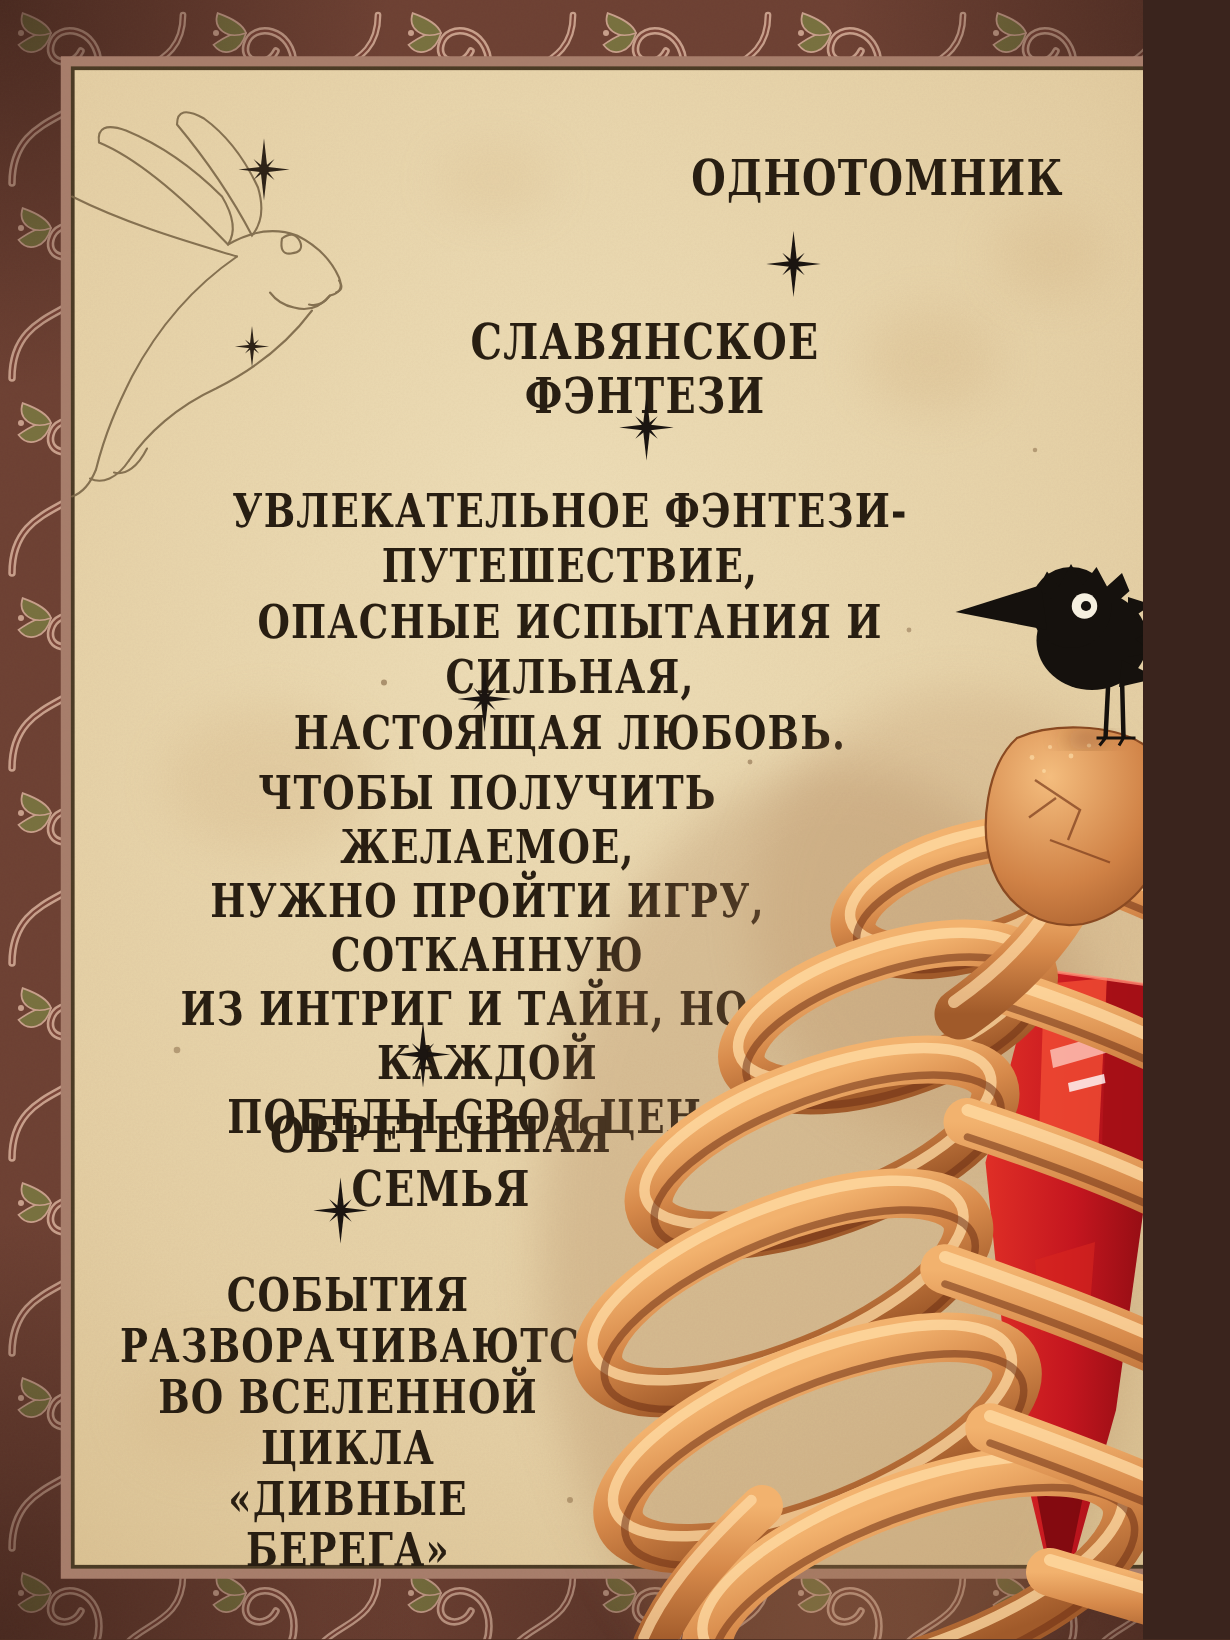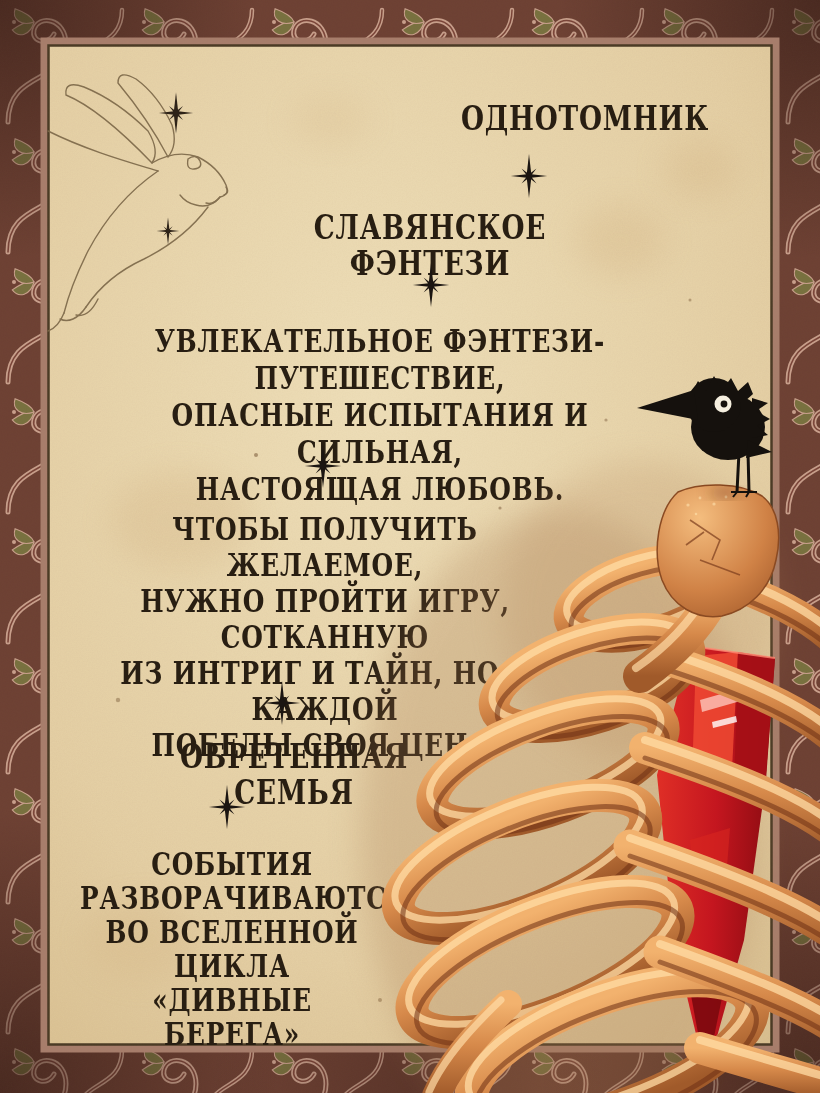--- a/index.html
+++ b/index.html
@@ -1,17 +1,17 @@
 <!DOCTYPE html>
 <html><head>
 <meta charset="utf-8">
 <style>
   html,body{margin:0;padding:0;background:#3a241d;}
   #poster{
-    position:relative;width:820px;height:1093px;overflow:hidden;
+    position:relative;width:762px;height:1093px;overflow:hidden;
     background:#6d4033;font-family:"DejaVu Serif",serif;
   }
   #poster svg.layer{position:absolute;left:0;top:0;pointer-events:none;}
   .text-block{
     position:absolute;color:#281e12;font-weight:bold;text-align:center;
     transform:scaleX(.8);transform-origin:50% 0;letter-spacing:1px;z-index:4;
   }
   .h{font-size:33px;line-height:36px;}
   .p{font-size:31px;line-height:37px;}
   .p4{font-size:31px;line-height:36px;}

